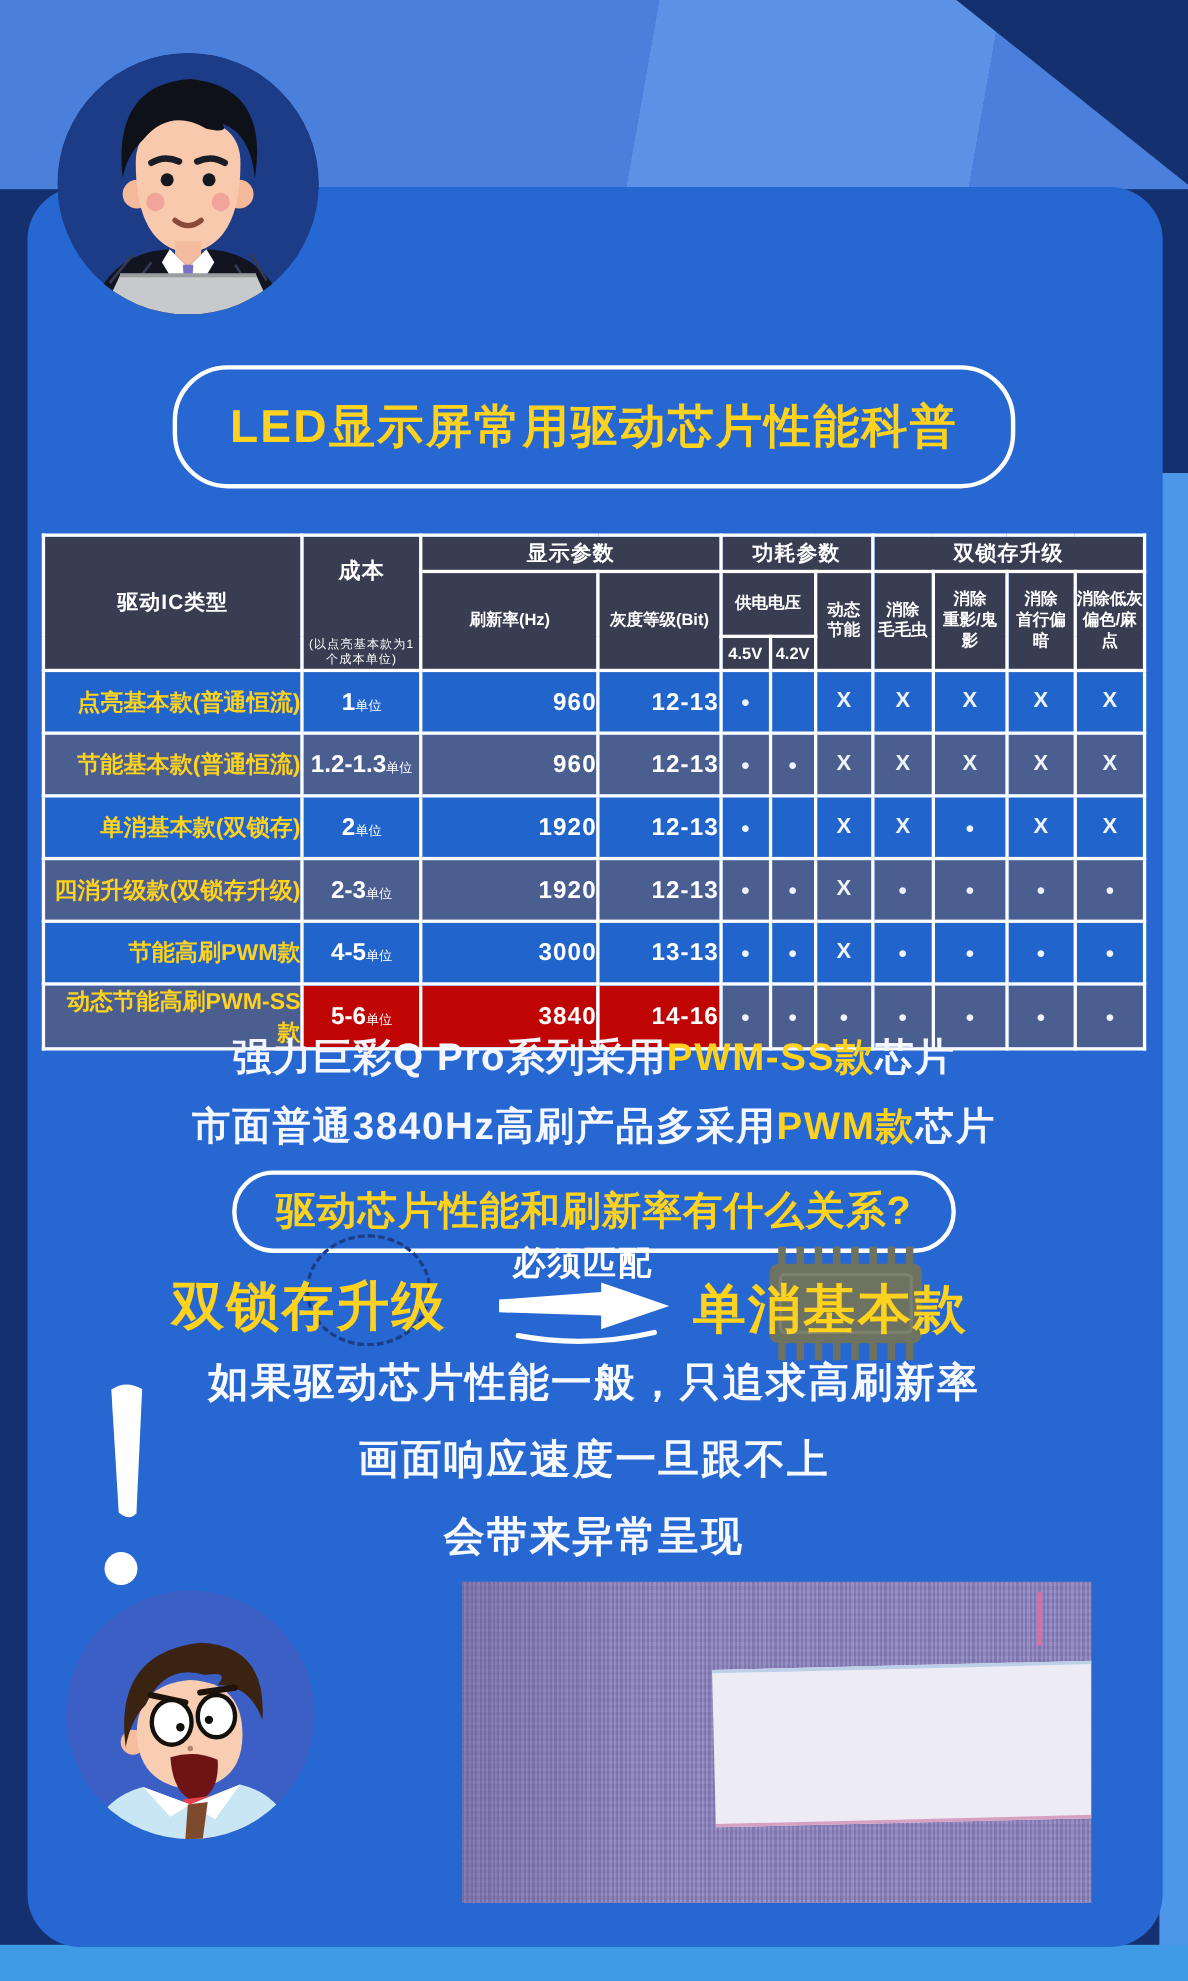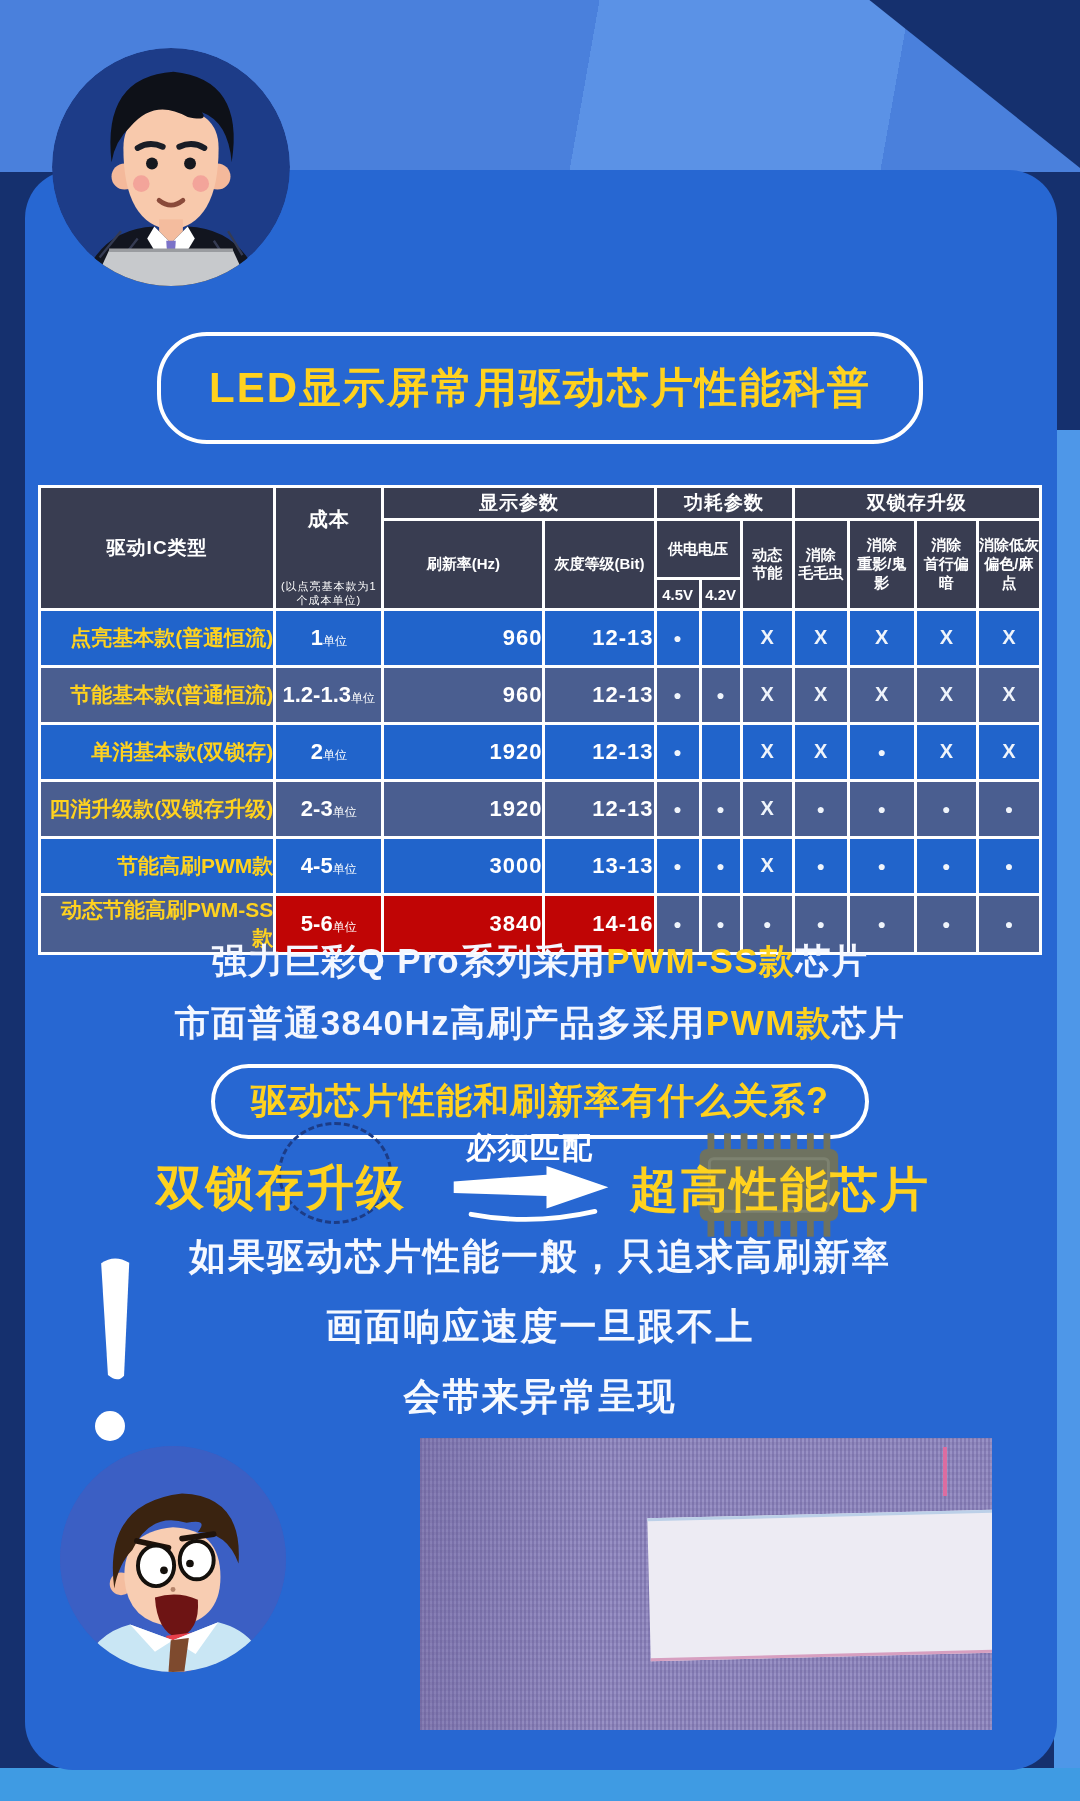--- a/index.html
+++ b/index.html
@@ -282,21 +282,21 @@
       <rect x="54" y="89" width="7" height="17"></rect>
         <rect x="71" y="89" width="7" height="17"></rect>
       <rect x="88" y="89" width="7" height="17"></rect>
         <rect x="105" y="89" width="7" height="17"></rect>
       <rect x="122" y="89" width="7" height="17"></rect>
         <rect x="139" y="89" width="7" height="17"></rect>
       <rect x="12" y="16" width="142" height="74" rx="8"></rect>
     </g>
     <rect x="22" y="26" width="122" height="54" rx="4" fill="none" stroke="#7D8270" stroke-width="3"></rect>
   </svg>
-  <div class="term term-right">超高性能芯片</div>
+  <div class="term term-right">单消基本款</div>
 
   <div class="bodyline l2">画面响应速度一旦跟不上</div>
   <div class="bodyline l1">如果驱动芯片性能一般，只追求高刷新率</div>
   <div class="bodyline l3">会带来异常呈现</div>
 
   <svg class="excl" viewBox="0 0 74 198">
     <path d="M20,8 Q34,0 48,10 L33,122 Q26,129 17,120 Z" fill="#FFFFFF" transform="rotate(-5 32 64)"></path>
     <circle cx="24" cy="172" r="15" fill="#FFFFFF"></circle>
   </svg>
 

